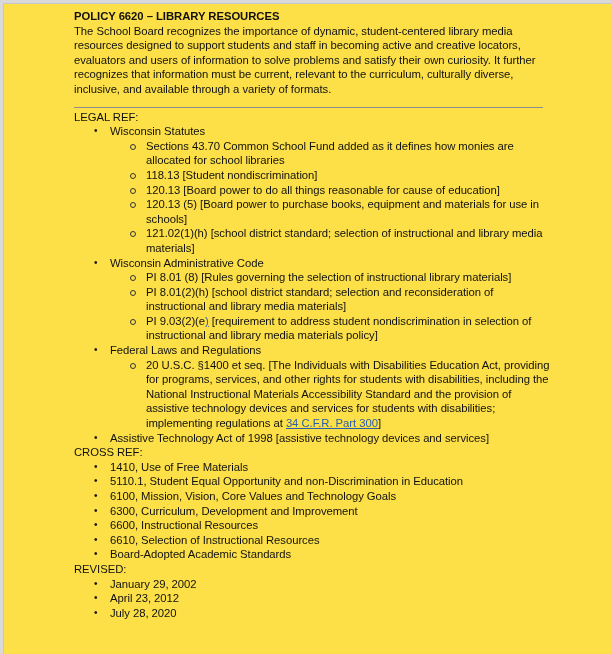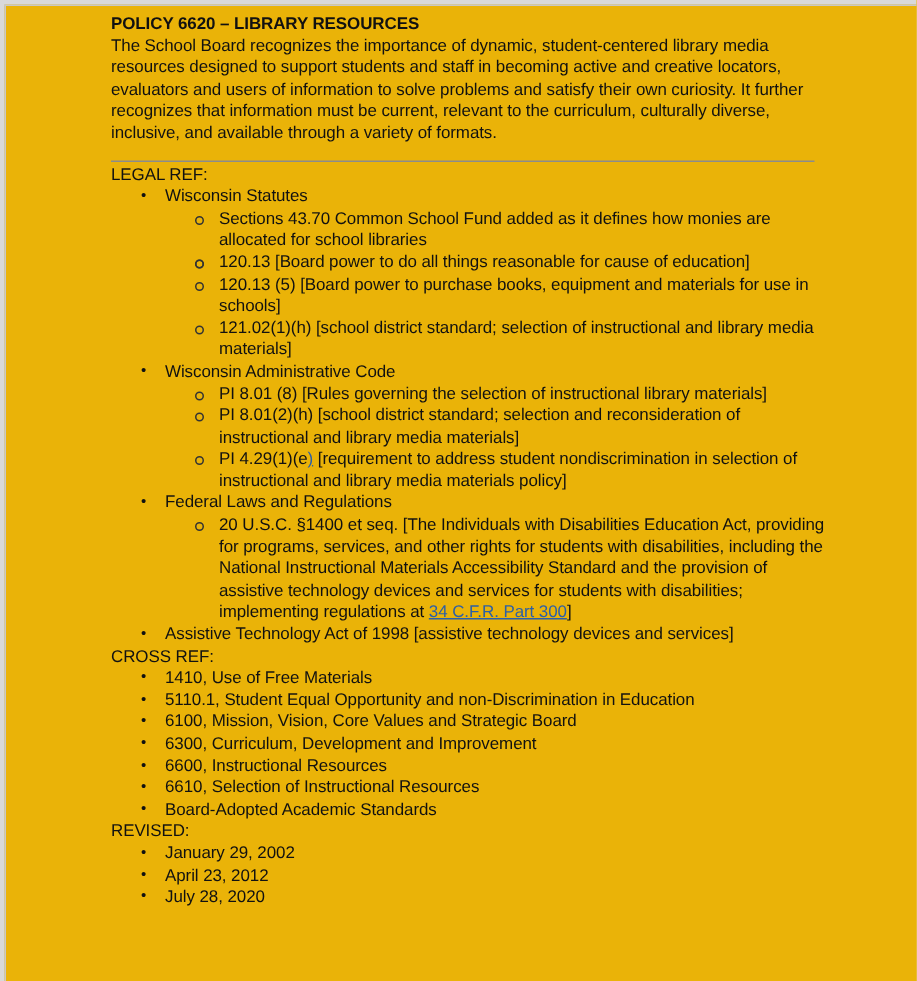--- a/index.html
+++ b/index.html
@@ -12,21 +12,21 @@
       overflow: hidden;
       background: #d9d9d9;
       font-family: "Liberation Sans", "DejaVu Sans", sans-serif;
     }
     .page {
       position: absolute;
       left: 3px;
       top: 3px;
       width: 608px;
       height: 651px;
-      background: #eab308;
+      background: #fde047;
       border-left: 1px solid #c8c8c8;
       border-top: 1px solid #c8c8c8;
       box-sizing: border-box;
       overflow: hidden;
     }
     .content {
       position: absolute;
       left: 70px;
       top: 5px;
       width: 480px;
@@ -102,34 +102,34 @@
     <div class="rule"></div>
 
     <p class="label">LEGAL REF:</p>
     <ul class="l1">
 
       <li>
         <span class="bullet">•</span>
         <span>Wisconsin Statutes</span>
         <ul class="l2">
           <li><span class="sub-bullet"></span><span>Sections 43.70 Common School Fund added as it defines how monies are allocated for school libraries</span></li>
-          <li><span class="sub-bullet"></span></li>
+          <li><span class="sub-bullet"></span><span>118.13 [Student nondiscrimination]</span></li>
           <li><span class="sub-bullet"></span><span>120.13 [Board power to do all things reasonable for cause of education]</span></li>
           <li><span class="sub-bullet"></span><span>120.13 (5) [Board power to purchase books, equipment and materials for use in schools]</span></li>
           <li><span class="sub-bullet"></span><span>121.02(1)(h) [school district standard; selection of instructional and library media materials]</span></li>
         </ul>
       </li>
 
       <li>
         <span class="bullet">•</span>
         <span>Wisconsin Administrative Code</span>
         <ul class="l2">
           <li><span class="sub-bullet"></span><span>PI 8.01 (8) [Rules governing the selection of instructional library materials]</span></li>
           <li><span class="sub-bullet"></span><span>PI 8.01(2)(h) [school district standard; selection and reconsideration of instructional and library media materials]</span></li>
-          <li><span class="sub-bullet"></span><span>PI 4.29(1)(e</span><a class="link" href="#">)</a><span> [requirement to address student nondiscrimination in selection of instructional and library media materials policy]</span></li>
+          <li><span class="sub-bullet"></span><span>PI 9.03(2)(e</span><a class="link" href="#">)</a><span> [requirement to address student nondiscrimination in selection of instructional and library media materials policy]</span></li>
         </ul>
       </li>
 
       <li>
         <span class="bullet">•</span>
         <span>Federal Laws and Regulations</span>
         <ul class="l2">
           <li><span class="sub-bullet"></span><span>20 U.S.C. §1400 et seq. [The Individuals with Disabilities Education Act, providing for programs, services, and other rights for students with disabilities, including the National Instructional Materials Accessibility Standard and the provision of assistive technology devices and services for students with disabilities; implementing regulations at </span><a class="link" href="#">34 C.F.R. Part 300</a><span>]</span></li>
         </ul>
       </li>
@@ -137,21 +137,21 @@
       <li>
         <span class="bullet">•</span>
         <span>Assistive Technology Act of 1998 [assistive technology devices and services]</span>
       </li>
     </ul>
 
     <p class="label">CROSS REF:</p>
     <ul class="l1">
       <li><span class="bullet">•</span><span>1410, Use of Free Materials</span></li>
       <li><span class="bullet">•</span><span>5110.1, Student Equal Opportunity and non-Discrimination in Education</span></li>
-      <li><span class="bullet">•</span><span>6100, Mission, Vision, Core Values and Strategic Board</span></li>
+      <li><span class="bullet">•</span><span>6100, Mission, Vision, Core Values and Technology Goals</span></li>
       <li><span class="bullet">•</span><span>6300, Curriculum, Development and Improvement</span></li>
       <li><span class="bullet">•</span><span>6600, Instructional Resources</span></li>
       <li><span class="bullet">•</span><span>6610, Selection of Instructional Resources</span></li>
       <li><span class="bullet">•</span><span>Board-Adopted Academic Standards</span></li>
     </ul>
 
     <p class="label">REVISED:</p>
     <ul class="l1">
       <li><span class="bullet">•</span><span>January 29, 2002</span></li>
       <li><span class="bullet">•</span><span>April 23, 2012</span></li>

